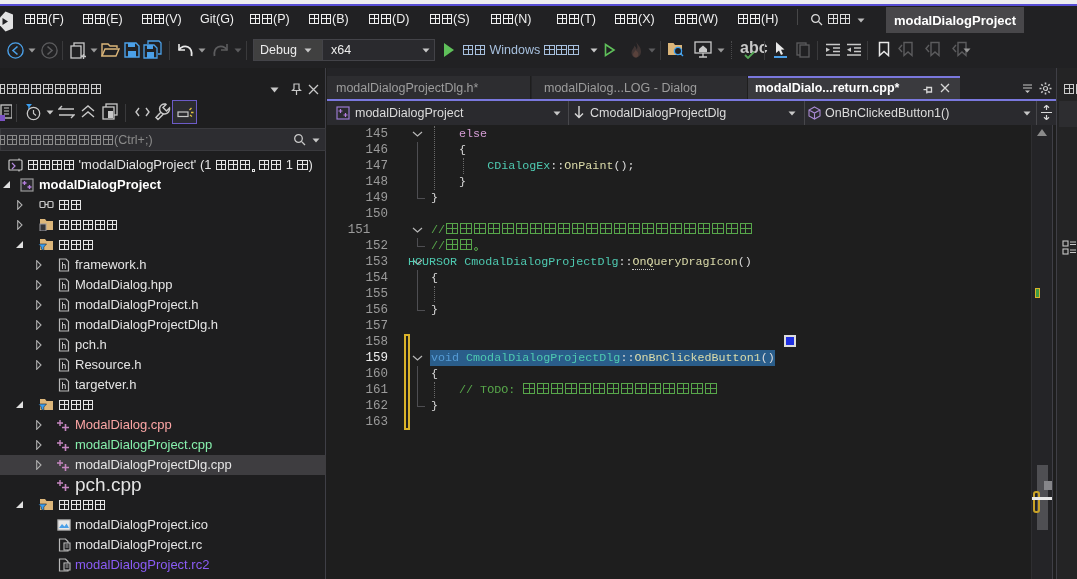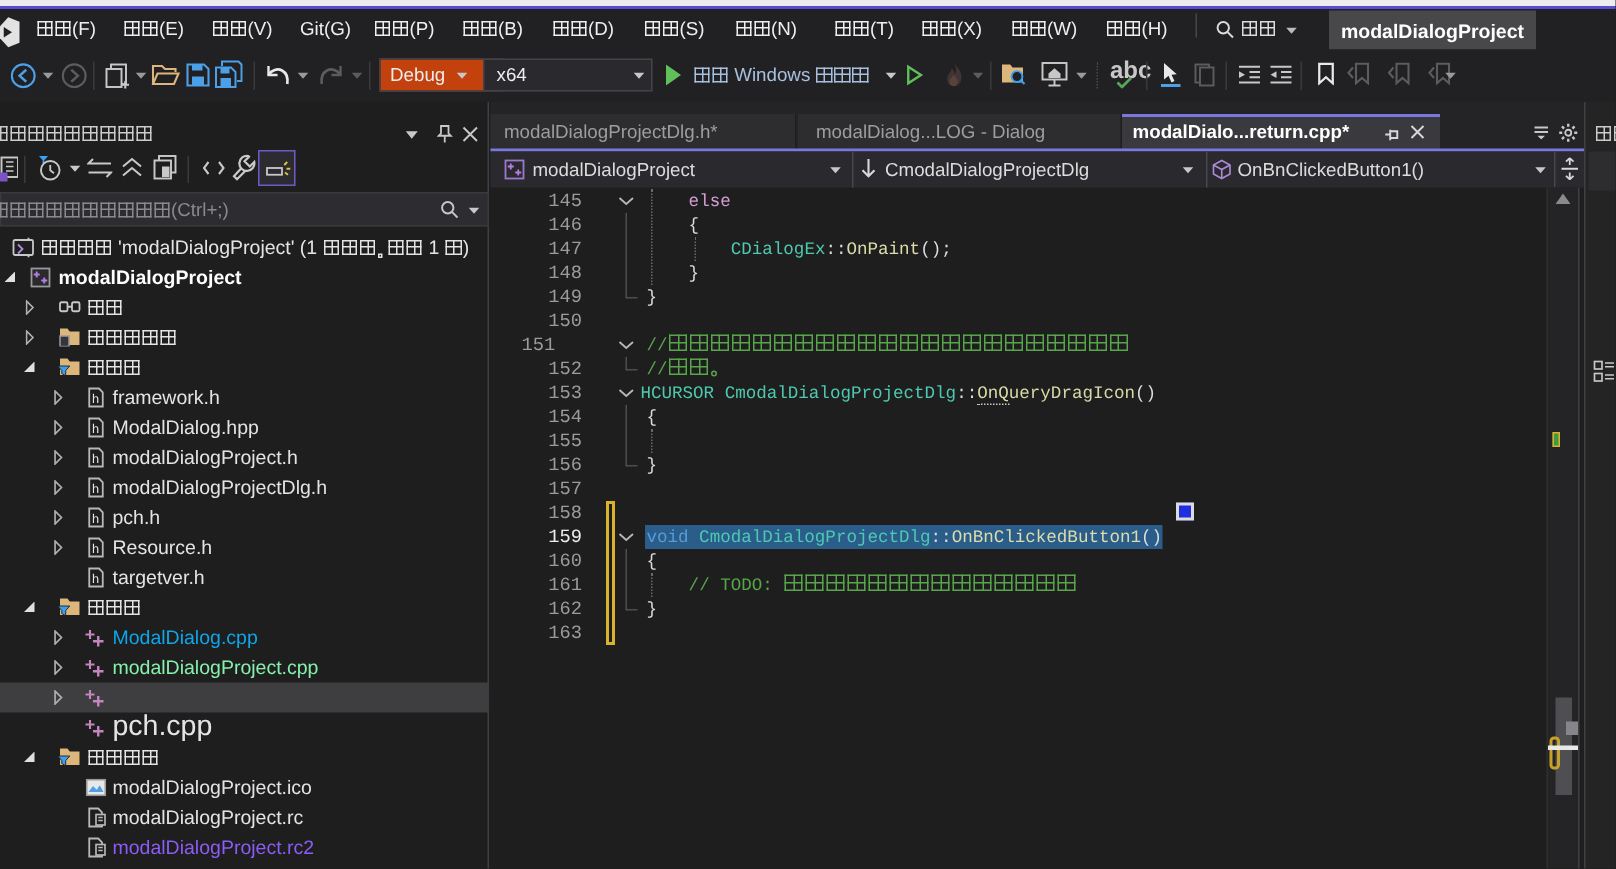--- a/index.html
+++ b/index.html
@@ -102,21 +102,21 @@
       <path d="M0.5 0.5 L4 4.5 L7.5 0.5 Z" fill="#9a9a9a"></path>
     </svg>
 <svg class="ab" style="left:212px;top:42px" width="18" height="16" viewBox="0 0 18 16">
       <path d="M15 2 V8 H9" fill="none" stroke="#5c5c5e" stroke-width="1.6"></path>
       <path d="M15 8 C13 4.5 9 3.5 6 5 C2.5 6.8 2 10.5 2.5 14" fill="none" stroke="#5c5c5e" stroke-width="1.8"></path>
     </svg>
 <svg class="ab" style="left:234px;top:48px" width="8" height="5" viewBox="0 0 8 5">
       <path d="M0.5 0.5 L4 4.5 L7.5 0.5 Z" fill="#5c5c5e"></path>
     </svg>
 <div class="ab" style="left:246px;top:41px;width:1px;height:19px;background:#3a3a3c"></div>
-<div class="ab" style="left:253px;top:39px;width:82px;height:22px;background:#c2410c;border:1px solid #434348;color:#ededed;font-size:12.5px;line-height:20px;padding-left:6px">Debug</div>
+<div class="ab" style="left:253px;top:39px;width:82px;height:22px;background:#404040;border:1px solid #434348;color:#ededed;font-size:12.5px;line-height:20px;padding-left:6px">Debug</div>
 <svg class="ab" style="left:304px;top:48px" width="8" height="5" viewBox="0 0 8 5">
       <path d="M0.5 0.5 L4 4.5 L7.5 0.5 Z" fill="#c8c8c8"></path>
     </svg>
 <div class="ab" style="left:322px;top:39px;width:113px;height:22px;background:#2a2a2e;border:1px solid #434348;color:#ededed;font-size:12.5px;line-height:20px;padding-left:8px">x64</div>
 <svg class="ab" style="left:422px;top:48px" width="8" height="5" viewBox="0 0 8 5">
       <path d="M0.5 0.5 L4 4.5 L7.5 0.5 Z" fill="#c8c8c8"></path>
     </svg>
 <svg class="ab" style="left:443px;top:43px" width="12" height="14" viewBox="0 0 12 14">
       <path d="M1 0 L11 7 L1 14 Z" fill="#5fc05a"></path>
     </svg>
@@ -351,37 +351,38 @@
       <path d="M0.5 6 H8.5 L5.8 9 V12.5 L3.2 11 V9 Z" fill="#3aa0f3" stroke="#1e1e1f" stroke-width="0.6"></path>
     </svg>
 <div class="ab" style="left:58px;top:396px;height:18px;line-height:18px;color:#e4e4e4;font-size:13px;font-weight:normal;white-space:nowrap"><i></i><i></i><i></i></div>
 <svg class="ab" style="left:36px;top:420px" width="6" height="10" viewBox="0 0 6 10">
       <path d="M0.7 0.7 L5 5 L0.7 9.3 Z" fill="none" stroke="#b0b0b0" stroke-width="1.1"></path>
     </svg>
 <svg class="ab" style="left:56px;top:418px" width="14" height="14" viewBox="0 0 14 14">
       <path d="M4 2 V8 M1 5 H7" stroke="#c586c0" stroke-width="1.4"></path>
       <path d="M9.5 6 V13 M6 9.5 H13" stroke="#c586c0" stroke-width="1.6"></path>
     </svg>
-<div class="ab" style="left:75px;top:416px;height:18px;line-height:18px;color:#0ea5e9;font-size:13px;font-weight:normal;white-space:nowrap">ModalDialog.cpp</div>
+<div class="ab" style="left:75px;top:416px;height:18px;line-height:18px;color:#fca5a5;font-size:13px;font-weight:normal;white-space:nowrap">ModalDialog.cpp</div>
 <svg class="ab" style="left:36px;top:440px" width="6" height="10" viewBox="0 0 6 10">
       <path d="M0.7 0.7 L5 5 L0.7 9.3 Z" fill="none" stroke="#b0b0b0" stroke-width="1.1"></path>
     </svg>
 <svg class="ab" style="left:56px;top:438px" width="14" height="14" viewBox="0 0 14 14">
       <path d="M4 2 V8 M1 5 H7" stroke="#c586c0" stroke-width="1.4"></path>
       <path d="M9.5 6 V13 M6 9.5 H13" stroke="#c586c0" stroke-width="1.6"></path>
     </svg>
 <div class="ab" style="left:75px;top:436px;height:18px;line-height:18px;color:#86efac;font-size:13px;font-weight:normal;white-space:nowrap">modalDialogProject.cpp</div>
 <div class="ab" style="left:0;top:455px;width:326px;height:20px;background:#3e3d40"></div>
 <svg class="ab" style="left:36px;top:460px" width="6" height="10" viewBox="0 0 6 10">
       <path d="M0.7 0.7 L5 5 L0.7 9.3 Z" fill="none" stroke="#b0b0b0" stroke-width="1.1"></path>
     </svg>
 <svg class="ab" style="left:56px;top:458px" width="14" height="14" viewBox="0 0 14 14">
       <path d="M4 2 V8 M1 5 H7" stroke="#c586c0" stroke-width="1.4"></path>
       <path d="M9.5 6 V13 M6 9.5 H13" stroke="#c586c0" stroke-width="1.6"></path>
     </svg>
+<div class="ab" style="left:75px;top:456px;height:18px;line-height:18px;color:#e4e4e4;font-size:13px;font-weight:normal;white-space:nowrap">modalDialogProjectDlg.cpp</div>
 <svg class="ab" style="left:56px;top:478px" width="14" height="14" viewBox="0 0 14 14">
       <path d="M4 2 V8 M1 5 H7" stroke="#c586c0" stroke-width="1.4"></path>
       <path d="M9.5 6 V13 M6 9.5 H13" stroke="#c586c0" stroke-width="1.6"></path>
     </svg>
 <div class="ab" style="left:75px;top:476px;height:18px;line-height:18px;color:#e4e4e4;font-size:19px;font-weight:normal;white-space:nowrap">pch.cpp</div>
 <svg class="ab" style="left:16px;top:501px" width="8" height="8" viewBox="0 0 8 8">
       <path d="M7 0 V7 H0 Z" fill="#e0e0e0"></path>
     </svg>
 <svg class="ab" style="left:38px;top:498px" width="16" height="13" viewBox="0 0 16 13">
       <path d="M2 12 V1 h5 l1.5 2 H15 V12 Z" fill="#dcb67a"></path>
@@ -502,21 +503,21 @@
 <div class="ab" style="left:434px;top:382px;width:1px;height:16px;border-left:1px dotted #6a6a6a"></div>
 <div class="ab" style="left:463px;top:158px;width:1px;height:16px;border-left:1px dotted #6a6a6a"></div>
 <div class="ab" style="left:434px;top:126px;width:1px;height:64px;border-left:1px dotted #6a6a6a"></div>
 <div class="ab mono" style="left:459.08px;top:126px"><span style="color:#d49cd4">else</span></div>
 <div class="ab mono" style="left:459.08px;top:142px"><span style="color:#dcdcdc">{</span></div>
 <div class="ab mono" style="left:487.15999999999997px;top:158px"><span style="color:#4ec9b0">CDialogEx</span><span style="color:#dcdcdc">::</span><span style="color:#dcdcaa">OnPaint</span><span style="color:#dcdcdc">();</span></div>
 <div class="ab mono" style="left:459.08px;top:174px"><span style="color:#dcdcdc">}</span></div>
 <div class="ab mono" style="left:431.0px;top:190px"><span style="color:#dcdcdc">}</span></div>
 <div class="ab mono" style="left:431.0px;top:222px"><span style="color:#57a64a">//<i></i><i></i><i></i><i></i><i></i><i></i><i></i><i></i><i></i><i></i><i></i><i></i><i></i><i></i><i></i><i></i><i></i><i></i><i></i><i></i><i></i><i></i></span></div>
 <div class="ab mono" style="left:431.0px;top:238px"><span style="color:#57a64a">//<i></i><i></i><i class="s"></i></span></div>
-<div class="ab mono" style="left:427px;top:254px"><span style="color:#4ec9b0">HCURSOR</span> <span style="color:#4ec9b0">CmodalDialogProjectDlg</span><span style="color:#dcdcdc">::</span><span style="color:#dcdcaa;border-bottom:1.5px dotted #c8c8c8">OnQ</span><span style="color:#d8d8a8">ueryDragIcon</span><span style="color:#dcdcdc">()</span></div>
+<div class="ab mono" style="left:408px;top:254px"><span style="color:#4ec9b0">HCURSOR</span> <span style="color:#4ec9b0">CmodalDialogProjectDlg</span><span style="color:#dcdcdc">::</span><span style="color:#dcdcaa;border-bottom:1.5px dotted #c8c8c8">OnQ</span><span style="color:#d8d8a8">ueryDragIcon</span><span style="color:#dcdcdc">()</span></div>
 <div class="ab mono" style="left:431.0px;top:270px"><span style="color:#dcdcdc">{</span></div>
 <div class="ab mono" style="left:431.0px;top:302px"><span style="color:#dcdcdc">}</span></div>
 <div class="ab mono" style="left:431.0px;top:350px"><span style="color:#569cd6">void</span> <span style="color:#4ec9b0">CmodalDialogProjectDlg</span><span style="color:#dcdcdc">::</span><span style="color:#dcdcaa">OnBnClickedButton1</span><span style="color:#dcdcdc">()</span></div>
 <div class="ab mono" style="left:431.0px;top:366px"><span style="color:#dcdcdc">{</span></div>
 <div class="ab mono" style="left:459.08px;top:382px"><span style="color:#57a64a">// TODO: <i></i><i></i><i></i><i></i><i></i><i></i><i></i><i></i><i></i><i></i><i></i><i></i><i></i><i></i></span></div>
 <div class="ab mono" style="left:431.0px;top:398px"><span style="color:#dcdcdc">}</span></div>
 <div class="ab" style="left:784px;top:335px;width:12px;height:12px;background:#1f2fe0;border:2px solid #dcdcdc"></div>
 <div class="ab" style="left:1031px;top:125px;width:22px;height:454px;background:#242427;border-left:1px solid #2e2e31;border-right:1px solid #3f3f46"></div>
 <svg class="ab" style="left:1037px;top:129px" width="10" height="7" viewBox="0 0 10 7">
       <path d="M5 0 L10 7 H0 Z" fill="#8a8a8a"></path>

